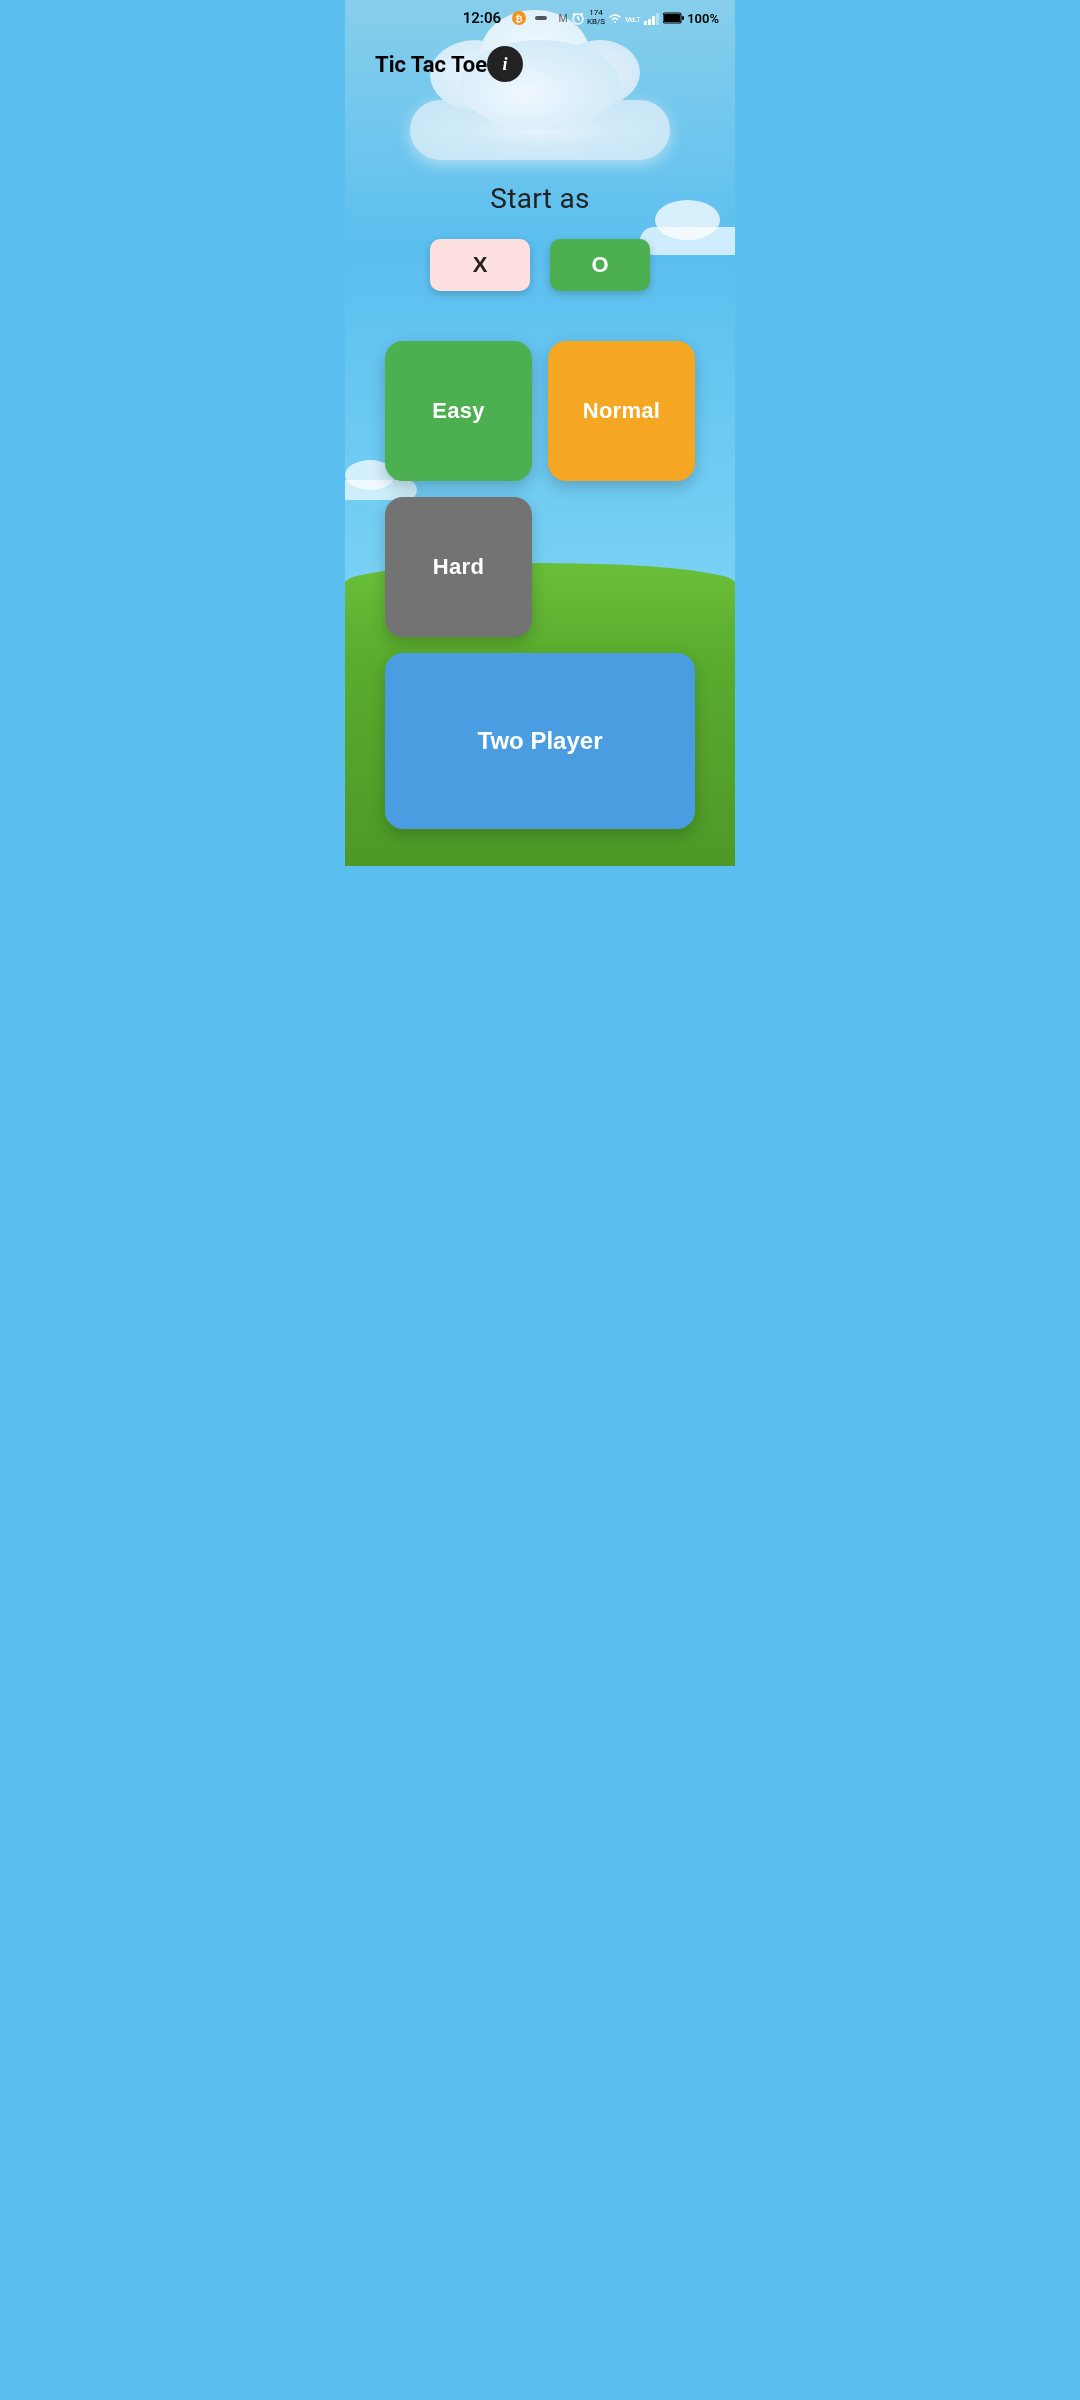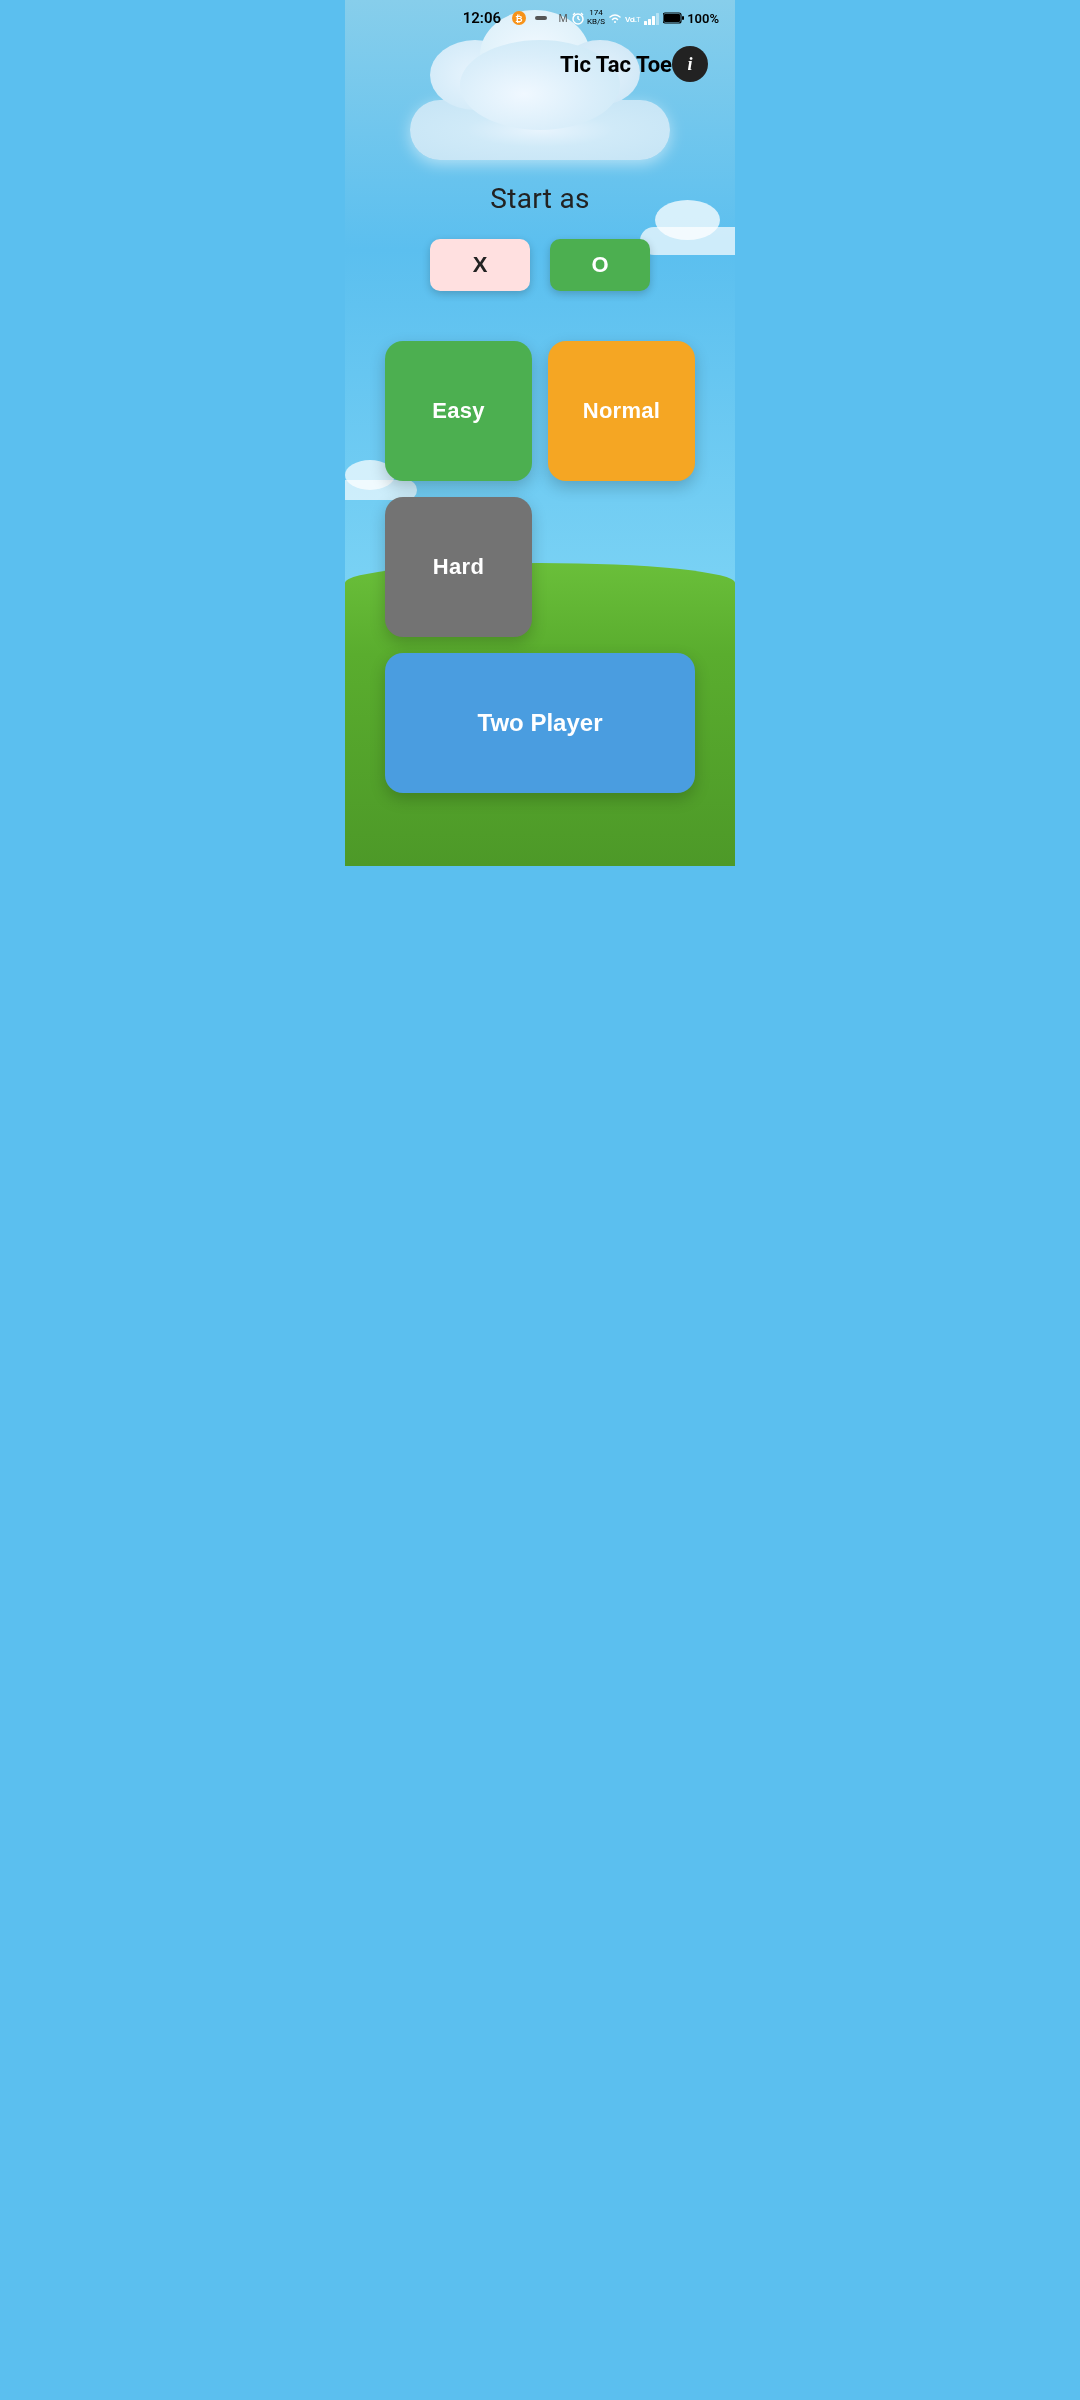--- a/index.html
+++ b/index.html
@@ -197,26 +197,26 @@
     .kbs-text {
       font-size: 9px;
       color: #fff;
       text-align: center;
       line-height: 1.1;
     }
 
     
     .app-bar {
       position: absolute;
-      top: 36px; left: 0; right: 4px;
+      top: 36px; left: 0; right: 12px;
       height: 56px;
       display: flex;
       align-items: center;
-      justify-content: flex-end;
-      padding: 0 23px;
+      justify-content: flex-start;
+      padding: 0 30px;
       z-index: 100;
     }
 
     .app-title {
       font-size: 22px;
       font-weight: 700;
       color: #000;
     }
 
     .info-btn {
@@ -311,21 +311,21 @@
     }
 
     .diff-easy { background: #4caf50; }
     .diff-normal { background: #f5a623; }
     .diff-hard { background: #737373; }
     .diff-extreme { background: #6b3f2a; }
 
     .two-player-btn {
       margin-top: 16px;
       width: 310px;
-      height: 140px;
+      height: 176px;
       border-radius: 18px;
       border: none;
       background: #4a9de0;
       color: #fff;
       font-size: 24px;
       font-weight: 700;
       cursor: pointer;
       box-shadow: 0 6px 16px rgba(0,0,0,0.2);
       display: flex;
       align-items: center;

